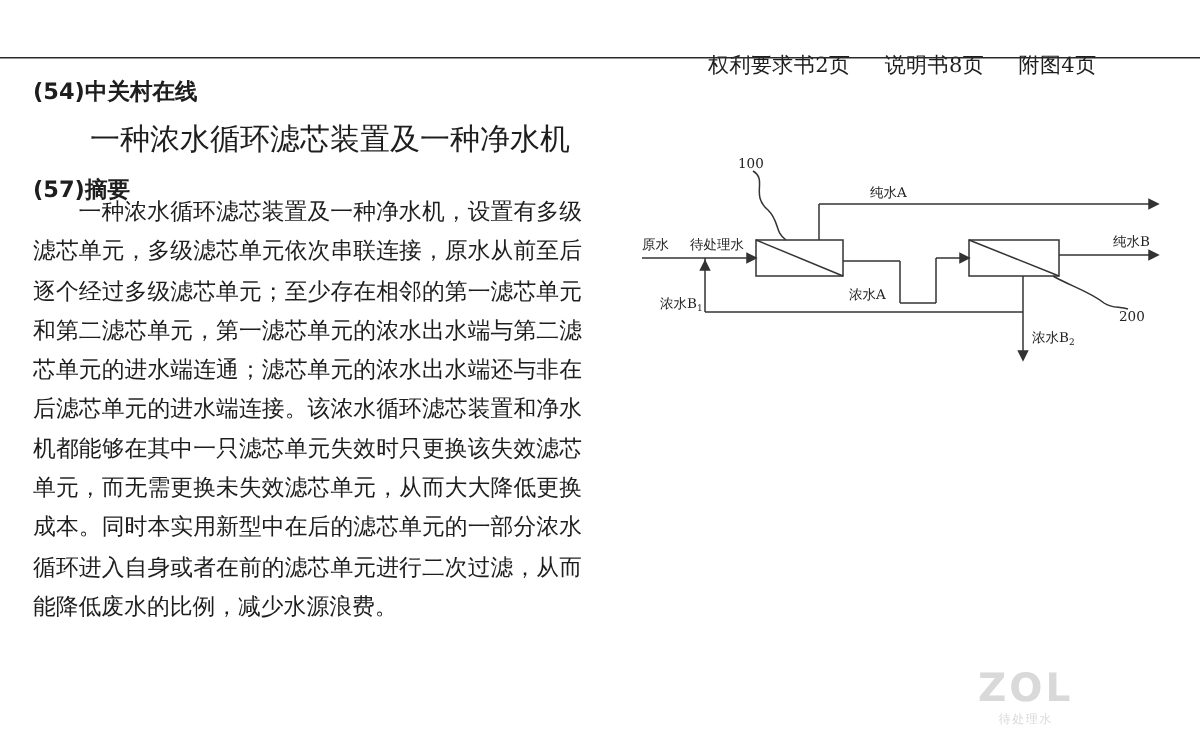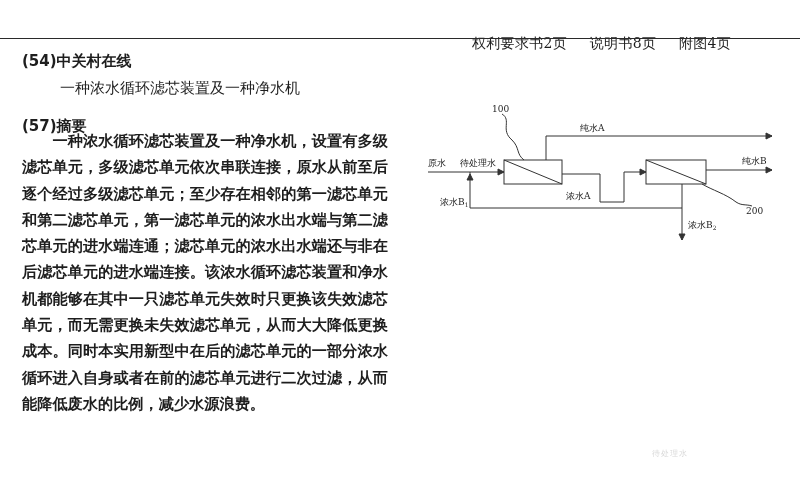--- a/index.html
+++ b/index.html
@@ -6,22 +6,22 @@
     body {
       width: 800px; height: 502px; position: relative; overflow: hidden;
       background: #ffffff; color: #1e1e1e;
       font-family: "DejaVu Serif", "Liberation Serif", serif;
     }
     .abs { position: absolute; }
     .header-line { left: 0; top: 38px; width: 800px; height: 1px; background: #2a2a2a; }
     .header-pages { top: 14px; left: 472px; font-size: 14px; letter-spacing: 0.3px; white-space: nowrap; margin-top: 21px; }
     .header-pages span { margin-right: 18px; }
     .section-heading { font-size: 15px; font-weight: bold; font-family: "DejaVu Sans", "Liberation Sans", sans-serif; }
-    .title-text { font-size: 15px; text-align: center; }
-    .abstract { left: 22px; top: 128px; width: 366px; font-size: 15.2px; line-height: 26.3px; text-align: justify; text-indent: 2em; font-weight: bold; }
+    .title-text { font-size: 20px; text-align: center; }
+    .abstract { left: 22px; top: 128px; width: 366px; font-size: 15.2px; line-height: 26.3px; text-align: justify; text-indent: 2em; }
     .diagram { left: 420px; top: 100px; }
     .diagram text { font-family: "DejaVu Serif", "Liberation Serif", serif; font-size: 9px; fill: #222; }
     .watermark { left: 652px; top: 446px; color: #d9d9d9; font-family: "DejaVu Sans", "Liberation Sans", sans-serif; text-align: center; }
     .wm-main { font-size: 26px; font-weight: bold; letter-spacing: 2px; line-height: 26px; }
     .wm-sub { font-size: 8px; letter-spacing: 1px; margin-top: 2px; }
   </style>
 </head>
 <body>
 
 <div class="abs header-pages">
@@ -82,14 +82,15 @@
   <text x="8" y="66">原水</text>
   <text x="40" y="66">待处理水</text>
   <text x="322" y="64">纯水B</text>
   <text x="146" y="99">浓水A</text>
   <text x="20" y="105"><tspan>浓水B</tspan><tspan font-size="6" dy="2">1</tspan></text>
   <text x="268" y="128"><tspan>浓水B</tspan><tspan font-size="6" dy="2">2</tspan></text>
   <text x="326" y="114">200</text>
 </svg>
 
 <div class="abs watermark">
+  <div class="wm-main">ZOL</div>
   <div class="wm-sub">待处理水</div>
 </div>
 
 </body></html>

